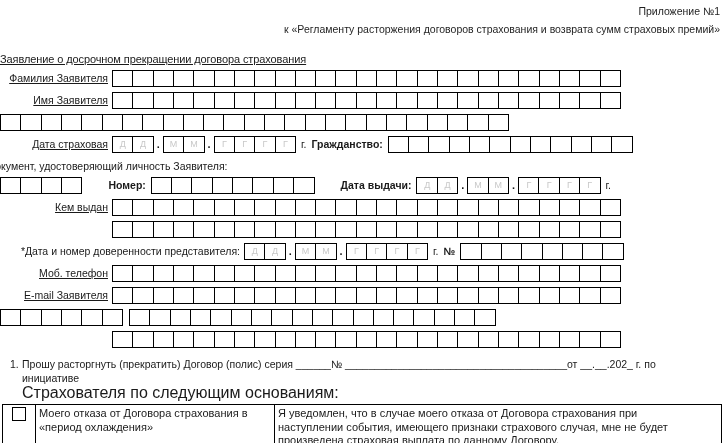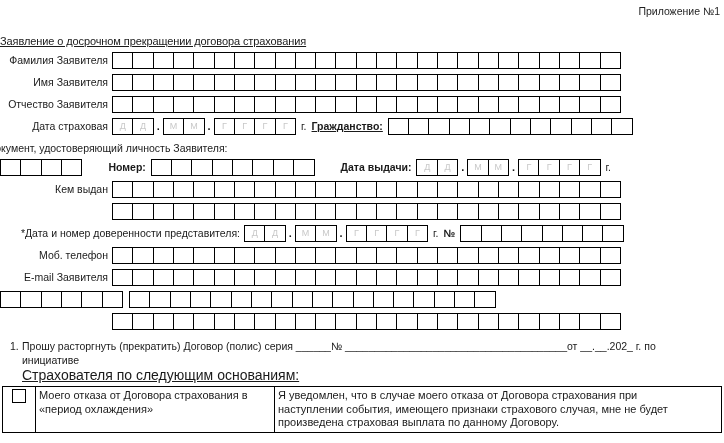--- a/index.html
+++ b/index.html
@@ -49,21 +49,21 @@
     height: 18px;
     margin-top: 4px;
   }
   .flabel {
     font-size: 10.5px;
     text-align: right;
     white-space: nowrap;
     padding-right: 4px;
     box-sizing: border-box;
   }
-  .flabel.w110 { width: 112px; }
+  .flabel.w110 { width: 112px; text-decoration: underline; }
 
   
   .cells {
     display: flex;
   }
   .cell {
     width: 21.5px;
     height: 17px;
     border: 1.2px solid #000;
     margin-left: -1.2px;
@@ -91,21 +91,20 @@
     white-space: nowrap;
   }
   .inline-lbl {
     font-size: 10.5px;
     white-space: nowrap;
     padding: 0 5px 0 3px;
     font-weight: bold;
   }
   .inline-lbl.bold-ul {
     font-weight: bold;
-    text-decoration: underline;
   }
   .inline-lbl.no-left { padding-left: 0; }
 
   
   .section-cap {
     font-size: 10.5px;
     margin-top: 7px;
     margin-left: -12px;
     white-space: nowrap;
   }
@@ -159,20 +158,21 @@
     background: #fff;
   }
   .underline-fill { letter-spacing: 0px; }
 </style>
 </head>
 <body>
 
 <div class="page">
 
   <div class="hdr-line first">Приложение №1</div>
+  <div class="hdr-line second">к «Регламенту расторжения договоров страхования и возврата сумм страховых премий»</div>
 
   <div class="doc-title">Заявление о досрочном прекращении договора страхования</div>
 
   <div class="frow">
     <div class="flabel w110">Фамилия Заявителя</div>
     <div class="cells">
         <div class="cell"></div>
         <div class="cell"></div>
         <div class="cell"></div>
         <div class="cell"></div>
@@ -225,21 +225,20 @@
         <div class="cell"></div>
         <div class="cell"></div>
         <div class="cell"></div>
         <div class="cell"></div>
         <div class="cell"></div>
         <div class="cell"></div>
       </div>
   </div>
 
   <div class="frow">
-    <div class="flabel w110">Отчество Заявителя</div>
     <div class="cells">
         <div class="cell"></div>
         <div class="cell"></div>
         <div class="cell"></div>
         <div class="cell"></div>
         <div class="cell"></div>
         <div class="cell"></div>
         <div class="cell"></div>
         <div class="cell"></div>
         <div class="cell"></div>
@@ -557,21 +556,21 @@
       </div>
   </div>
 
 
   <div class="para">
     <div class="para-num">1.</div>
     <div class="para-body">
       <div>
         <span class="underline-fill">Прошу расторгнуть (прекратить) Договор (полис) серия ______</span><span class="underline-fill">№ ______________________________________</span><span>от __.__.202_ г. по инициативе</span>
       </div>
-      <div class="para-l2" style="font-size:14px;text-decoration:underline;">Страхователя по следующим основаниям:</div>
+      <div class="para-l2" style="font-size:16px;">Страхователя по следующим основаниям:</div>
     </div>
   </div>
 
   <table class="btable">
     <tbody>
       <tr>
         <td class="c-chk">
           <span class="chkbox"></span>
         </td>
         <td class="c-reason">Моего отказа от Договора страхования в «период охлаждения»</td>

